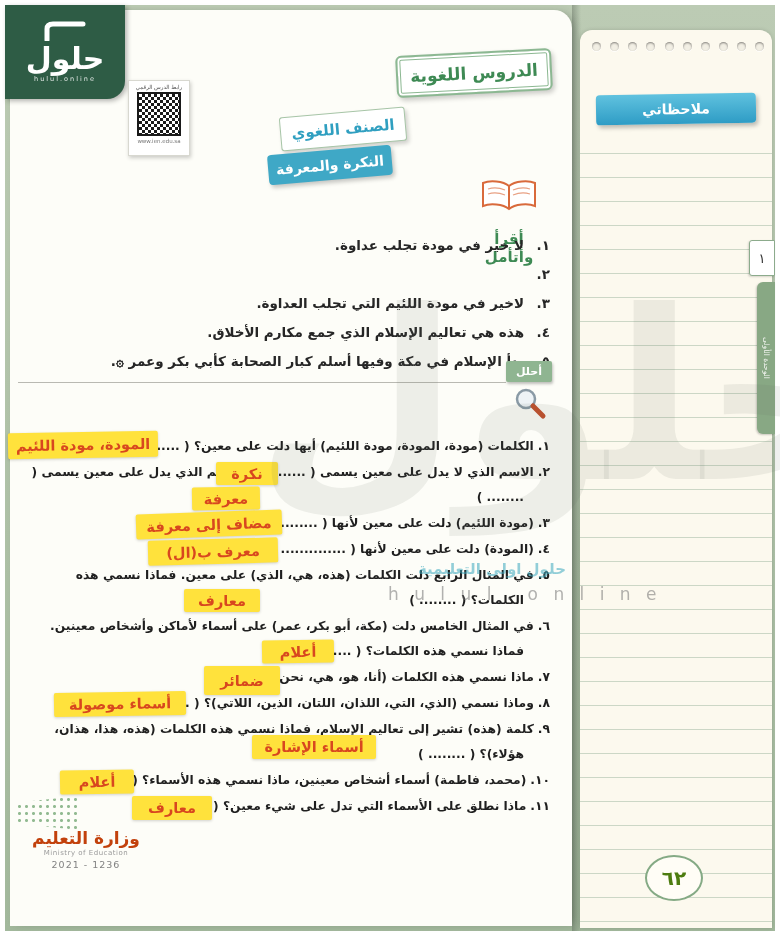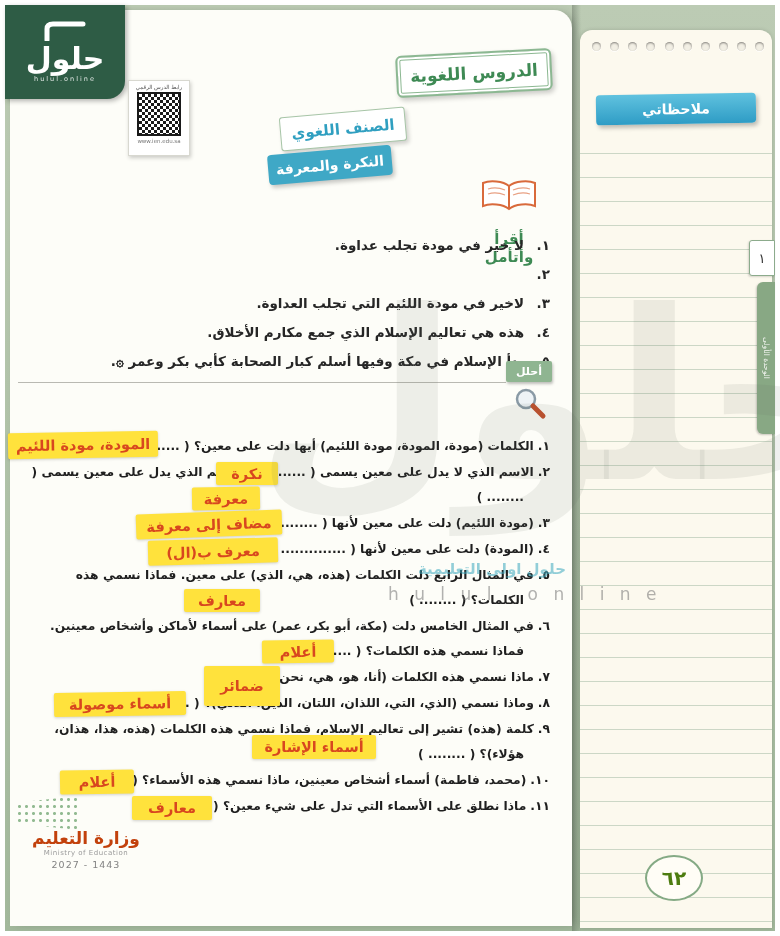--- a/index.html
+++ b/index.html
@@ -263,29 +263,29 @@
     <div class="q"><span class="q-num">١١.</span><span>ماذا نطلق على الأسماء التي تدل على شيء معين؟ ( ........ )</span></div>
   </div>
 
   <div class="ans z-top" style="left:8px;top:432px;width:150px;height:26px;transform:rotate(-1deg)">المودة، مودة اللئيم</div>
   <div class="ans z-top" style="left:216px;top:462px;width:62px;height:23px">نكرة</div>
   <div class="ans z-top" style="left:192px;top:487px;width:68px;height:23px;transform:rotate(-1deg)">معرفة</div>
   <div class="ans z-top" style="left:136px;top:512px;width:146px;height:25px;transform:rotate(-2deg)">مضاف إلى معرفة</div>
   <div class="ans z-top" style="left:148px;top:539px;width:130px;height:25px;transform:rotate(-1.5deg)">معرف ب(ال)</div>
   <div class="ans z-top" style="left:184px;top:589px;width:76px;height:23px">معارف</div>
   <div class="ans z-top" style="left:262px;top:640px;width:72px;height:23px;transform:rotate(-1deg)">أعلام</div>
-  <div class="ans z-top" style="left:204px;top:666px;width:76px;height:40px">ضمائر</div>
+  <div class="ans z-top" style="left:204px;top:666px;width:76px;height:29px">ضمائر</div>
   <div class="ans z-top" style="left:54px;top:692px;width:132px;height:24px;transform:rotate(-1deg)">أسماء موصولة</div>
   <div class="ans z-top" style="left:252px;top:735px;width:124px;height:24px">أسماء الإشارة</div>
   <div class="ans z-top" style="left:60px;top:770px;width:74px;height:24px;transform:rotate(-1deg)">أعلام</div>
   <div class="ans z-top" style="left:132px;top:796px;width:80px;height:24px">معارف</div>
 
   <div class="dots"></div>
   <div class="ministry z-top">
     <div class="ministry-ar">وزارة التعليم</div>
     <div class="ministry-en">Ministry of Education</div>
-    <div class="ministry-yr">2027 - 1443</div>
+    <div class="ministry-yr">2021 - 1236</div>
   </div>
 
   <div class="wm-big">حلول</div>
   <div class="wm-teal">حلول اولى التعليمية</div>
   <div class="wm-site">h u l u l . o n l i n e</div>
 </div>
 
 </body></html>

